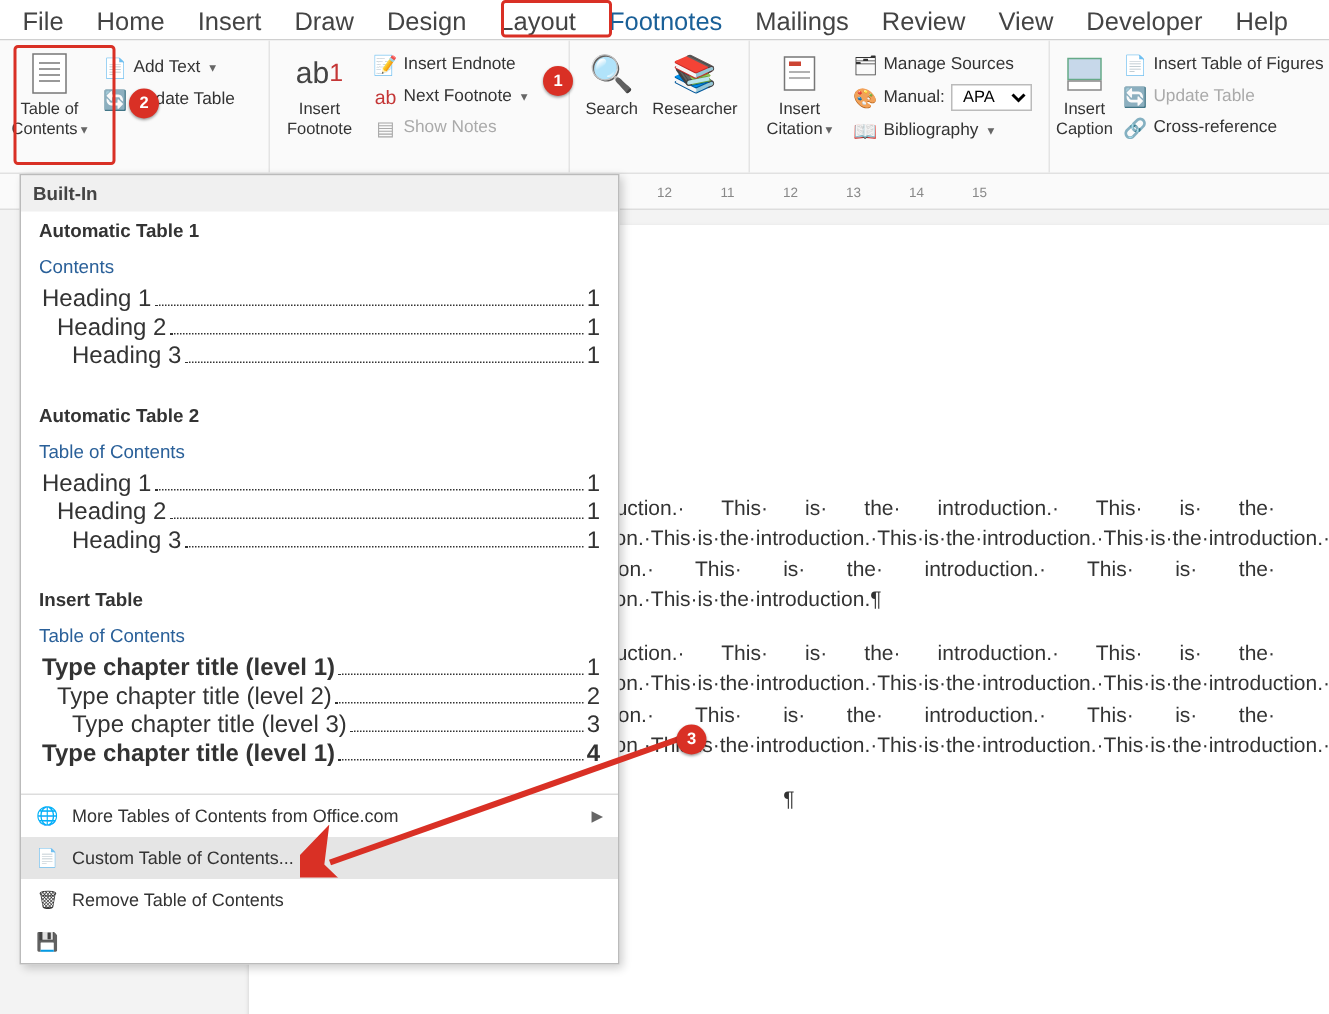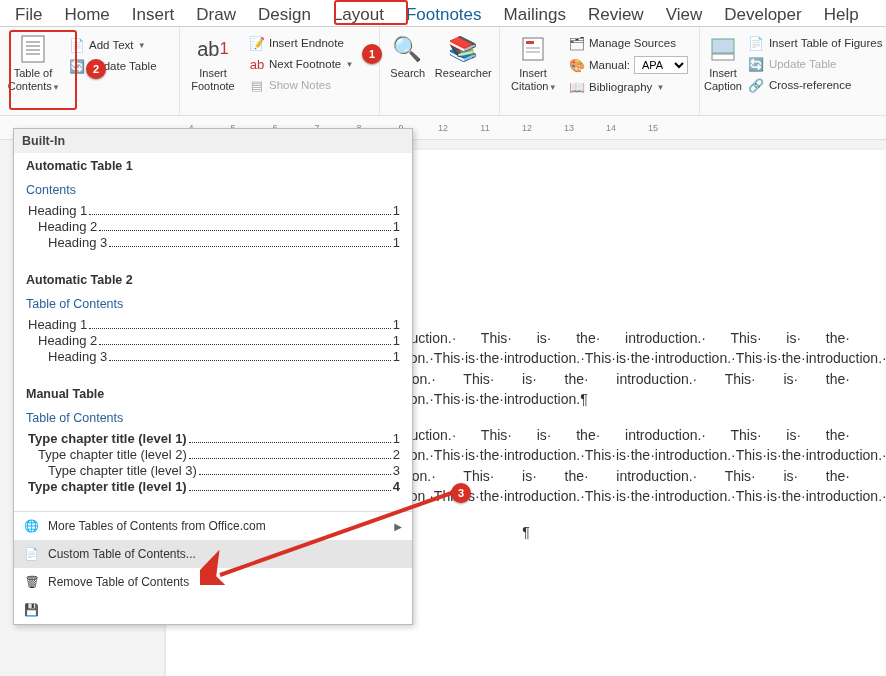--- a/index.html
+++ b/index.html
@@ -19,26 +19,26 @@
   .big-btn .ico { width: 32px; height: 32px; display: flex; align-items: center; justify-content: center; font-size: 24px; }
   .big-btn .lbl { text-align: center; line-height: 1.2; margin-top: 2px; }
   
   .small-btn-col { display: flex; flex-direction: column; padding: 2px 4px; gap: 1px; }
   .small-btn { display: flex; align-items: center; font-size: 11.5px; color: #333; padding: 2px 3px; cursor: pointer; gap: 4px; white-space: nowrap; }
   .small-btn .sico { width: 16px; height: 16px; display: inline-flex; align-items: center; justify-content: center; font-size: 13px; }
   .small-btn.disabled { color: #aaa; }
   
   .style-select { border: 1px solid #bbb; font-size: 11px; padding: 1px 3px; width: 54px; background: #fff; }
   
-  .toc-dropdown { position: absolute; left: 13px; top: 128px; width: 400px; background: #fff; border: 1px solid #bbb; box-shadow: 2px 2px 6px rgba(0,0,0,0.2); z-index: 10; }
+  .toc-dropdown { position: absolute; left: 13px; top: 116px; width: 400px; background: #fff; border: 1px solid #bbb; box-shadow: 2px 2px 6px rgba(0,0,0,0.2); z-index: 10; }
   .toc-section-hdr { background: #f0f0f0; font-size: 12.5px; font-weight: 600; color: #444; padding: 5px 8px; }
   .toc-preview { padding: 6px 12px 16px; }
   .toc-preview-title { font-size: 12.5px; font-weight: 600; color: #333; margin-bottom: 10px; }
   .toc-preview-subtitle { color: #2a6099; font-size: 12.5px; margin-bottom: 6px; }
-  .toc-line { display: flex; font-size: 13px; color: #333; align-items: baseline; margin: 1px 0; }
+  .toc-line { display: flex; font-size: 16px; color: #333; align-items: baseline; margin: 1px 0; }
   .toc-line.l1 { padding-left: 2px; }
   .toc-line.l2 { padding-left: 12px; }
   .toc-line.l3 { padding-left: 22px; }
   .toc-line .tlabel { flex-shrink: 0; }
   .toc-line .dots { flex: 1; border-bottom: 1px dotted #333; margin: 0 2px 3px 2px; min-width: 20px; }
   .toc-line .pg { flex-shrink: 0; }
   
   .toc-menu { border-top: 1px solid #ddd; }
   .toc-menu-item { display: flex; align-items: center; padding: 7px 10px; font-size: 12px; color: #333; gap: 8px; cursor: pointer; }
   .toc-menu-item.selected { background: #e5e5e5; }
@@ -284,21 +284,21 @@
         <span class="pg">1</span>
       </div>
     <div class="toc-line l3">
         <span class="tlabel">Heading 3</span>
         <span class="dots"></span>
         <span class="pg">1</span>
       </div>
   </div>
 
   <div class="toc-preview">
-    <div class="toc-preview-title">Manual Table</div>
+    <div class="toc-preview-title">Insert Table</div>
     <div class="toc-preview-subtitle">Table of Contents</div>
     <div class="toc-line l1">
         <span class="tlabel" style="font-weight:600;">Type chapter title (level 1)</span>
         <span class="dots"></span>
         <span class="pg">1</span>
       </div>
     <div class="toc-line l2">
         <span class="tlabel">Type chapter title (level 2)</span>
         <span class="dots"></span>
         <span class="pg">2</span>

